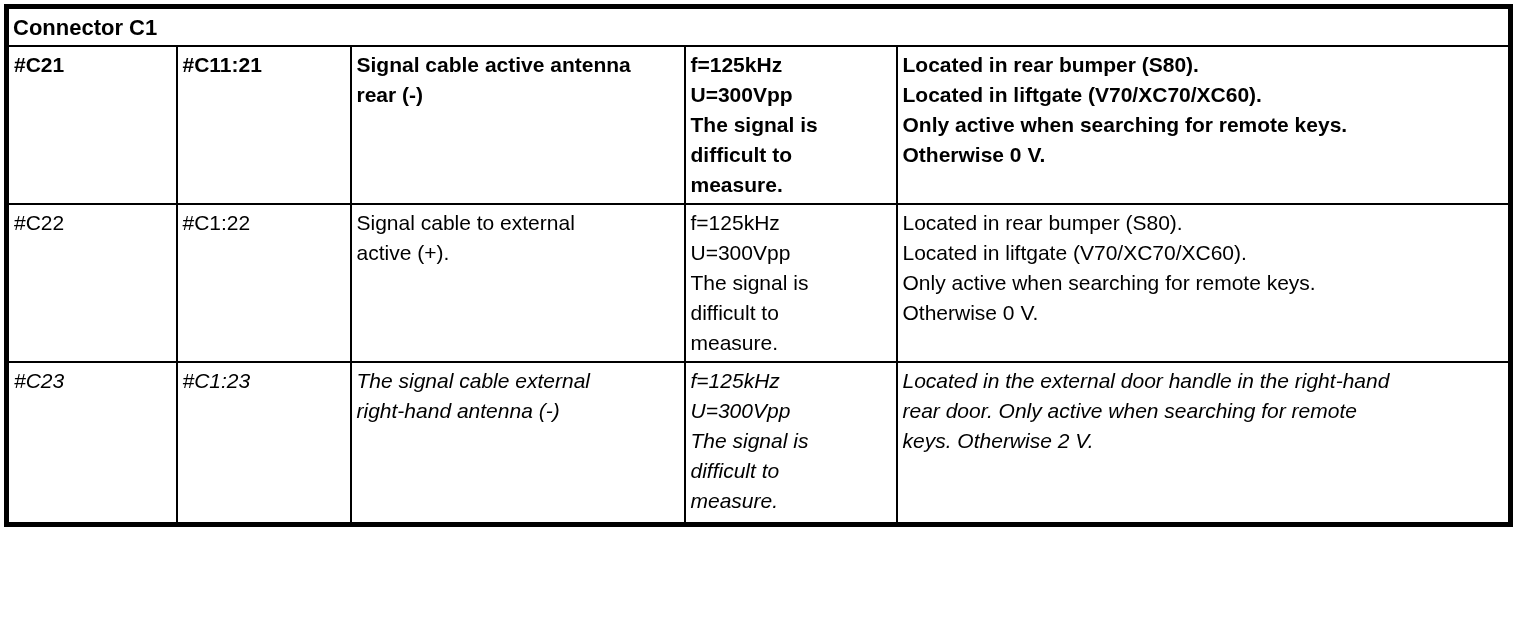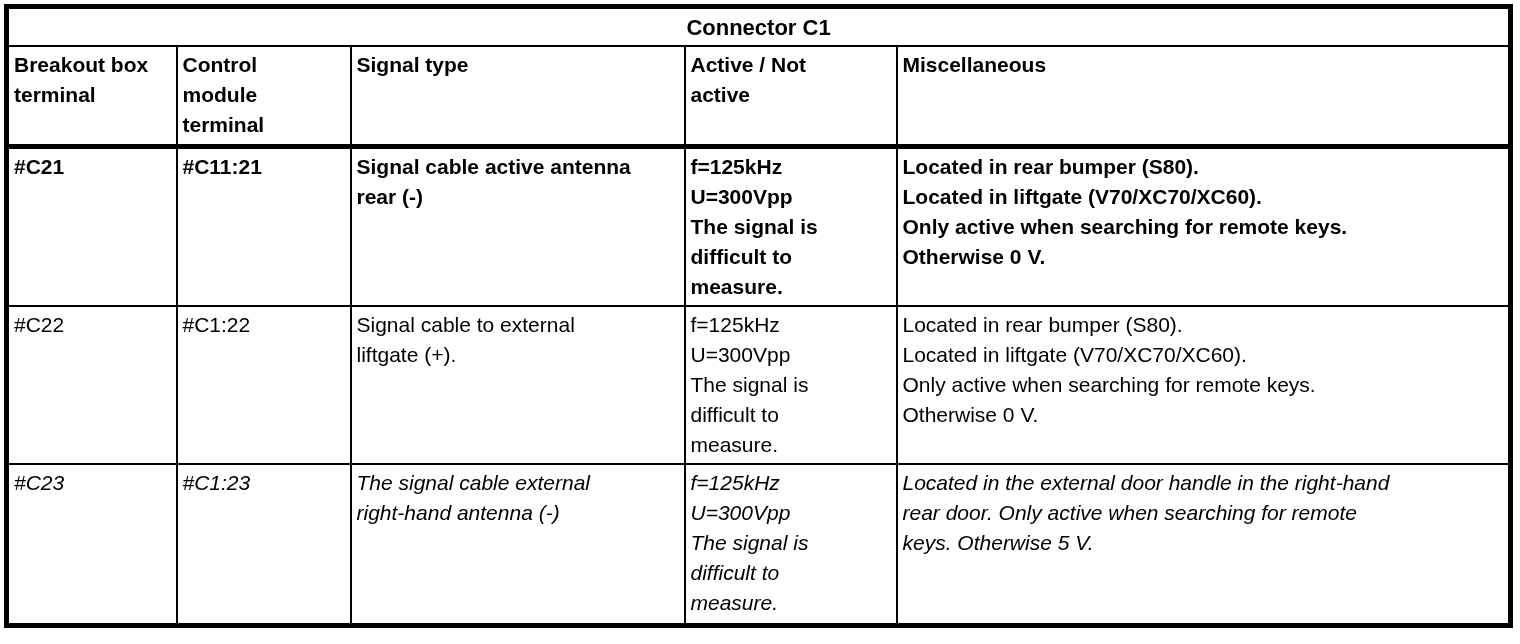--- a/index.html
+++ b/index.html
@@ -33,21 +33,21 @@
   th, td {
     border: 2px solid #000000;
     vertical-align: top;
     text-align: left;
     padding: 3px 6px 3px 5px;
     white-space: pre-line;
     line-height: 30px;
     overflow: hidden;
   }
   tr.title-row th {
-    text-align: center;
+    text-align: left;
     font-weight: bold;
     font-size: 22px;
     line-height: 26px;
     padding: 6px 4px 4px 4px;
     border-bottom: 2px solid #000000;
   }
   tr.title-row { height: 38px; }
   tr.header-row th {
     font-weight: bold;
     border-bottom: 5px solid #000000;
@@ -66,31 +66,20 @@
       <col class="c1">
         <col class="c2">
         <col class="c3">
         <col class="c4">
         <col class="c5">
     </colgroup>
     <thead>
       <tr class="title-row">
         <th colspan="5">Connector C1</th>
       </tr>
-      <tr class="header-row">
-        <th>Breakout box
-terminal</th>
-        <th>Control
-module
-terminal</th>
-        <th>Signal type</th>
-        <th>Active / Not
-active</th>
-        <th>Miscellaneous</th>
-      </tr>
     </thead>
     <tbody>
       <tr class="data-row-1">
         <td>#C21</td>
         <td>#C11:21</td>
         <td>Signal cable active antenna
 rear (-)</td>
         <td>f=125kHz
 U=300Vpp
 The signal is
@@ -98,21 +87,21 @@
 measure.</td>
         <td>Located in rear bumper (S80).
 Located in liftgate (V70/XC70/XC60).
 Only active when searching for remote keys.
 Otherwise 0 V.</td>
       </tr>
       <tr class="data-row-2">
         <td>#C22</td>
         <td>#C1:22</td>
         <td>Signal cable to external
-liftgate (+).</td>
+active (+).</td>
         <td>f=125kHz
 U=300Vpp
 The signal is
 difficult to
 measure.</td>
         <td>Located in rear bumper (S80).
 Located in liftgate (V70/XC70/XC60).
 Only active when searching for remote keys.
 Otherwise 0 V.</td>
       </tr>
@@ -121,17 +110,17 @@
         <td>#C1:23</td>
         <td>The signal cable external
 right-hand antenna (-)</td>
         <td>f=125kHz
 U=300Vpp
 The signal is
 difficult to
 measure.</td>
         <td>Located in the external door handle in the right-hand
 rear door. Only active when searching for remote
-keys. Otherwise 5 V.</td>
+keys. Otherwise 2 V.</td>
       </tr>
     </tbody>
   </table>
 </div>
 
 </body></html>

